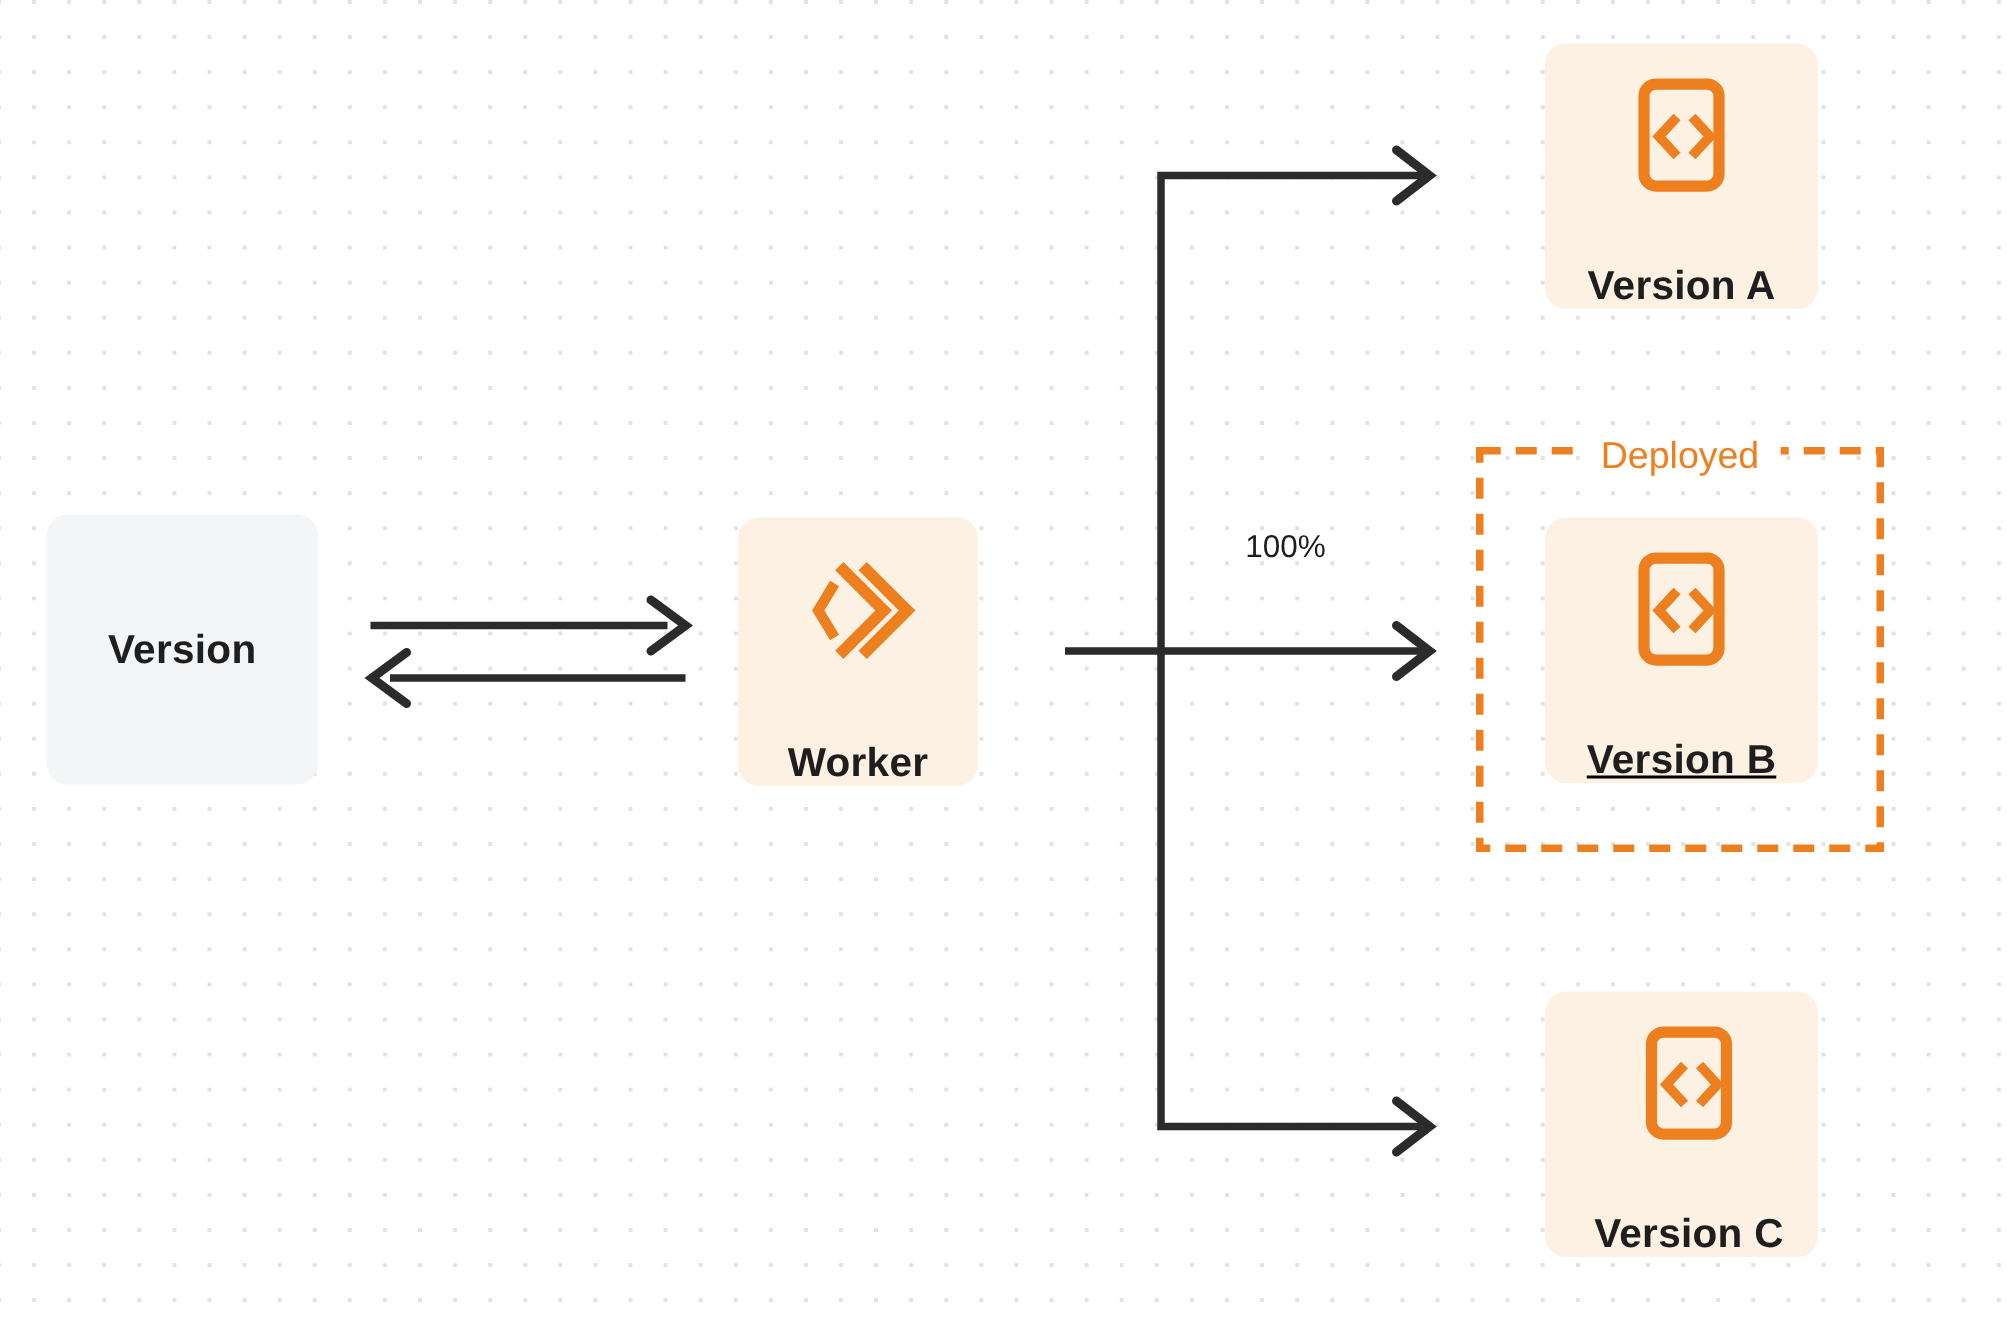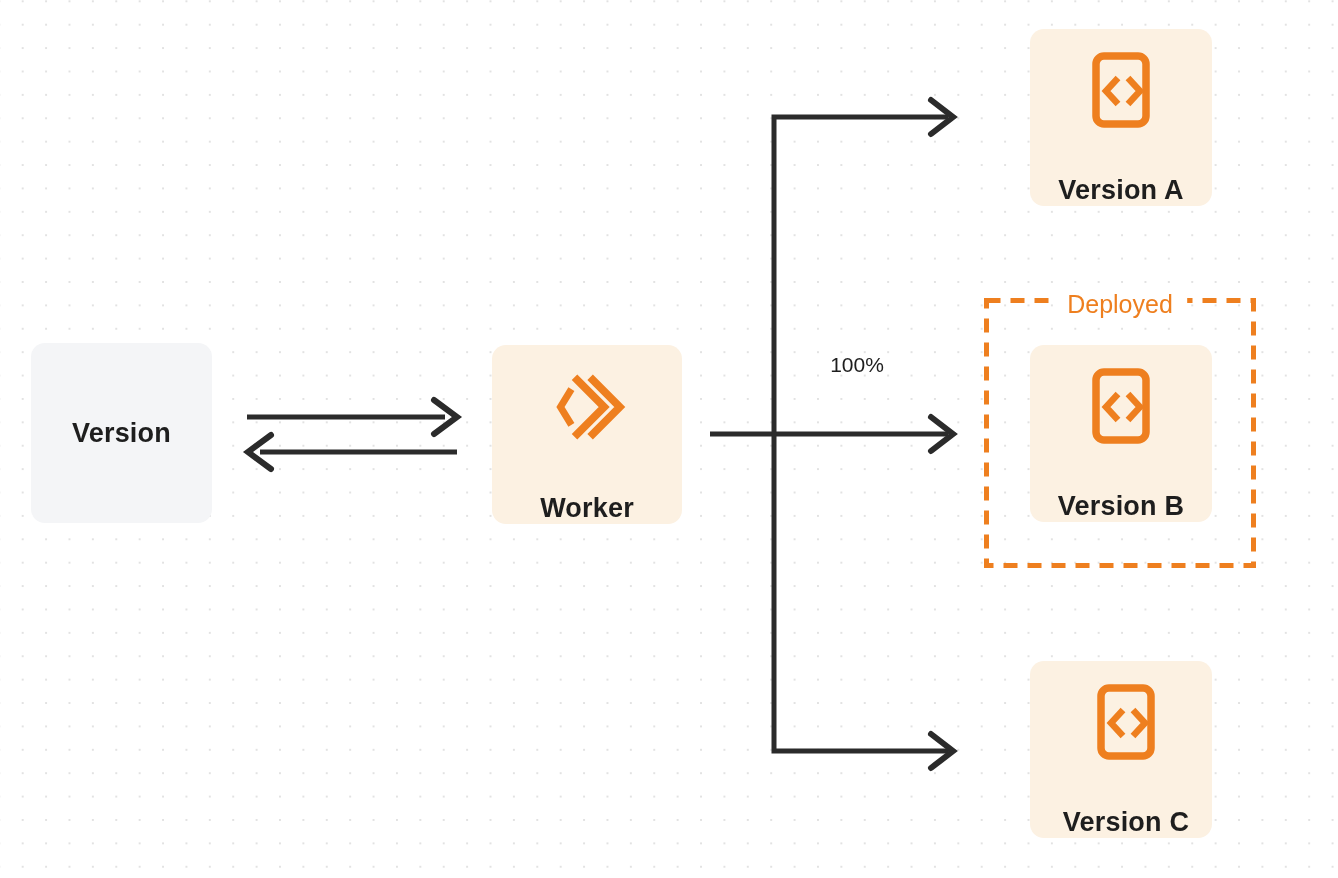--- a/index.html
+++ b/index.html
@@ -41,32 +41,32 @@
   }
   .node-client {
     left: 31px; top: 343px;
     width: 181px; height: 180px;
     background: #f4f5f7;
     justify-content: center;
   }
   .node-cream { background: #fcf1e2; }
   .node-worker {
     left: 492px; top: 345px;
-    width: 190px; height: 179px;
+    width: 160px; height: 179px;
     padding-top: 22px;
   }
   .node-worker .label { margin-top: 18px; }
   .node-version {
     left: 1030px;
     width: 182px; height: 177px;
     padding-top: 23px;
   }
   .node-version .label { margin-top: 22px; }
   .node-version-a { top: 29px; }
-  .node-version-b { top: 345px; }
+  .node-version-b { top: 345px; text-decoration: underline; }
   .node-version-c { top: 661px; padding-left: 10px; }
   .traffic-label {
     position: absolute;
     left: 777px; top: 349px;
     width: 160px;
     text-align: center;
     font-weight: 400;
     font-size: 21px;
     line-height: 32px;
     color: #1e1e1e;

